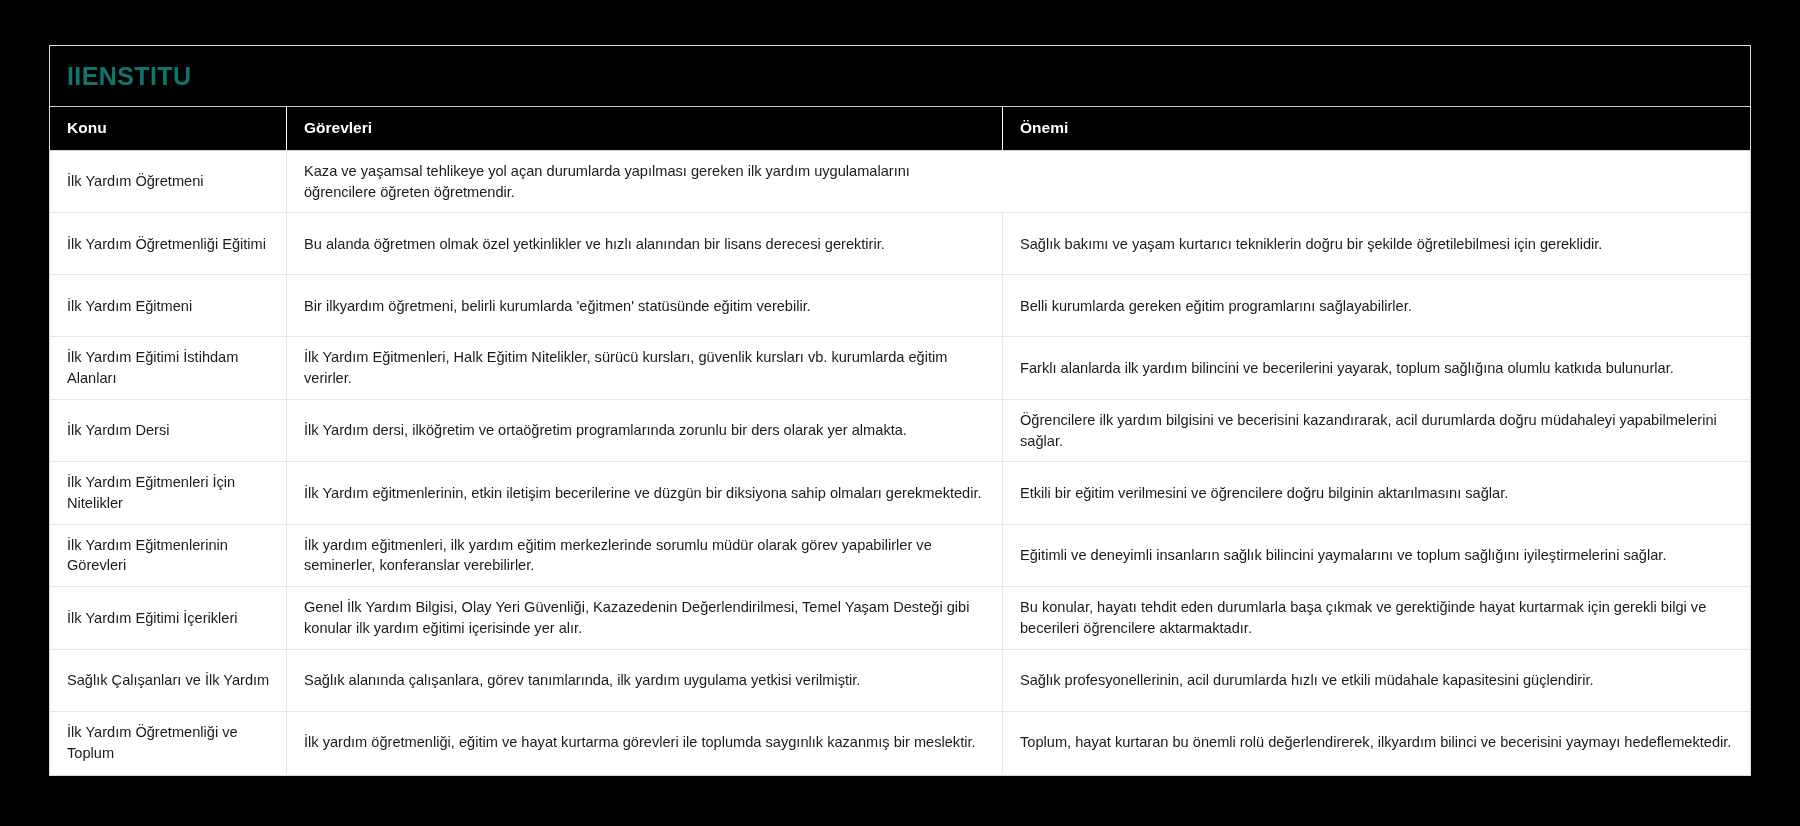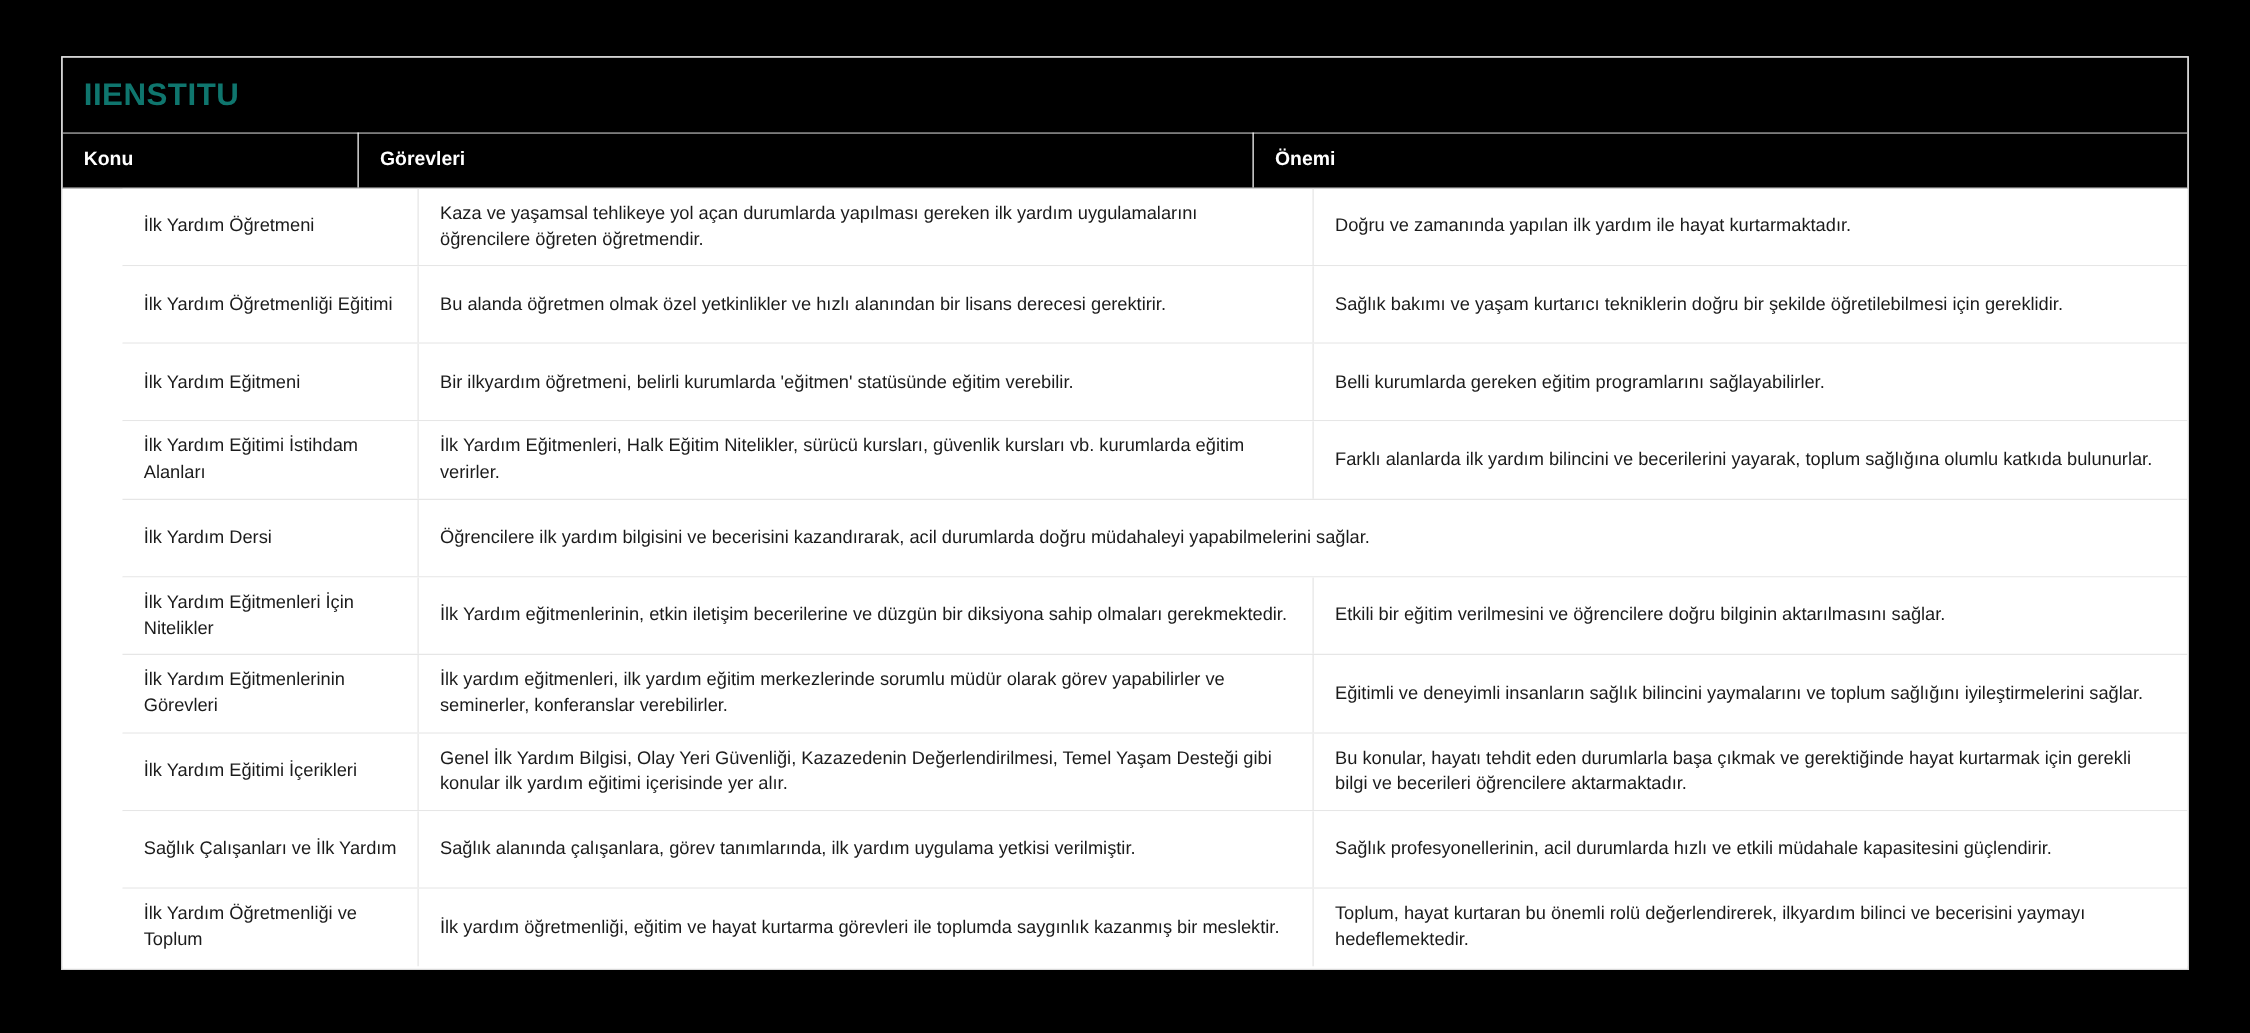--- a/index.html
+++ b/index.html
@@ -74,21 +74,20 @@
 
   
   .tbody { background: #ffffff; }
 
   .row {
     display: flex;
     align-items: stretch;
     border-bottom: 1px solid #e6e6e6;
     background: #ffffff;
     min-height: 62px;
-    margin-left: 48px;
   }
   .row:last-child { border-bottom: none; }
 
   .cell {
     padding: 10px 16px 10px 17px;
     color: #1b1b1b;
     font-size: 14.6px;
     line-height: 1.42;
     display: flex;
     align-items: center;
@@ -116,23 +115,20 @@
 
     <div class="tbody">
 
       <div class="row">
         <div class="cell c1">
             <span class="cell-text">İlk Yardım Öğretmeni</span>
           </div>
         <div class="cell c2 sep">
             <span class="cell-text">Kaza ve yaşamsal tehlikeye yol açan durumlarda yapılması gereken ilk yardım uygulamalarını öğrencilere öğreten öğretmendir.</span>
           </div>
-        <div class="cell c3 sep">
-            <span class="cell-text">Doğru ve zamanında yapılan ilk yardım ile hayat kurtarmaktadır.</span>
-          </div>
       </div>
 
       <div class="row">
         <div class="cell c1">
             <span class="cell-text">İlk Yardım Öğretmenliği Eğitimi</span>
           </div>
         <div class="cell c2 sep">
             <span class="cell-text">Bu alanda öğretmen olmak özel yetkinlikler ve hızlı alanından bir lisans derecesi gerektirir.</span>
           </div>
         <div class="cell c3 sep">
@@ -160,20 +156,23 @@
             <span class="cell-text">İlk Yardım Eğitmenleri, Halk Eğitim Nitelikler, sürücü kursları, güvenlik kursları vb. kurumlarda eğitim verirler.</span>
           </div>
         <div class="cell c3 sep">
             <span class="cell-text">Farklı alanlarda ilk yardım bilincini ve becerilerini yayarak, toplum sağlığına olumlu katkıda bulunurlar.</span>
           </div>
       </div>
 
       <div class="row">
         <div class="cell c1">
             <span class="cell-text">İlk Yardım Dersi</span>
+          </div>
+        <div class="cell c2 sep">
+            <span class="cell-text">İlk Yardım dersi, ilköğretim ve ortaöğretim programlarında zorunlu bir ders olarak yer almakta.</span>
           </div>
         <div class="cell c3 sep">
             <span class="cell-text">Öğrencilere ilk yardım bilgisini ve becerisini kazandırarak, acil durumlarda doğru müdahaleyi yapabilmelerini sağlar.</span>
           </div>
       </div>
 
       <div class="row">
         <div class="cell c1">
             <span class="cell-text">İlk Yardım Eğitmenleri İçin Nitelikler</span>
           </div>

